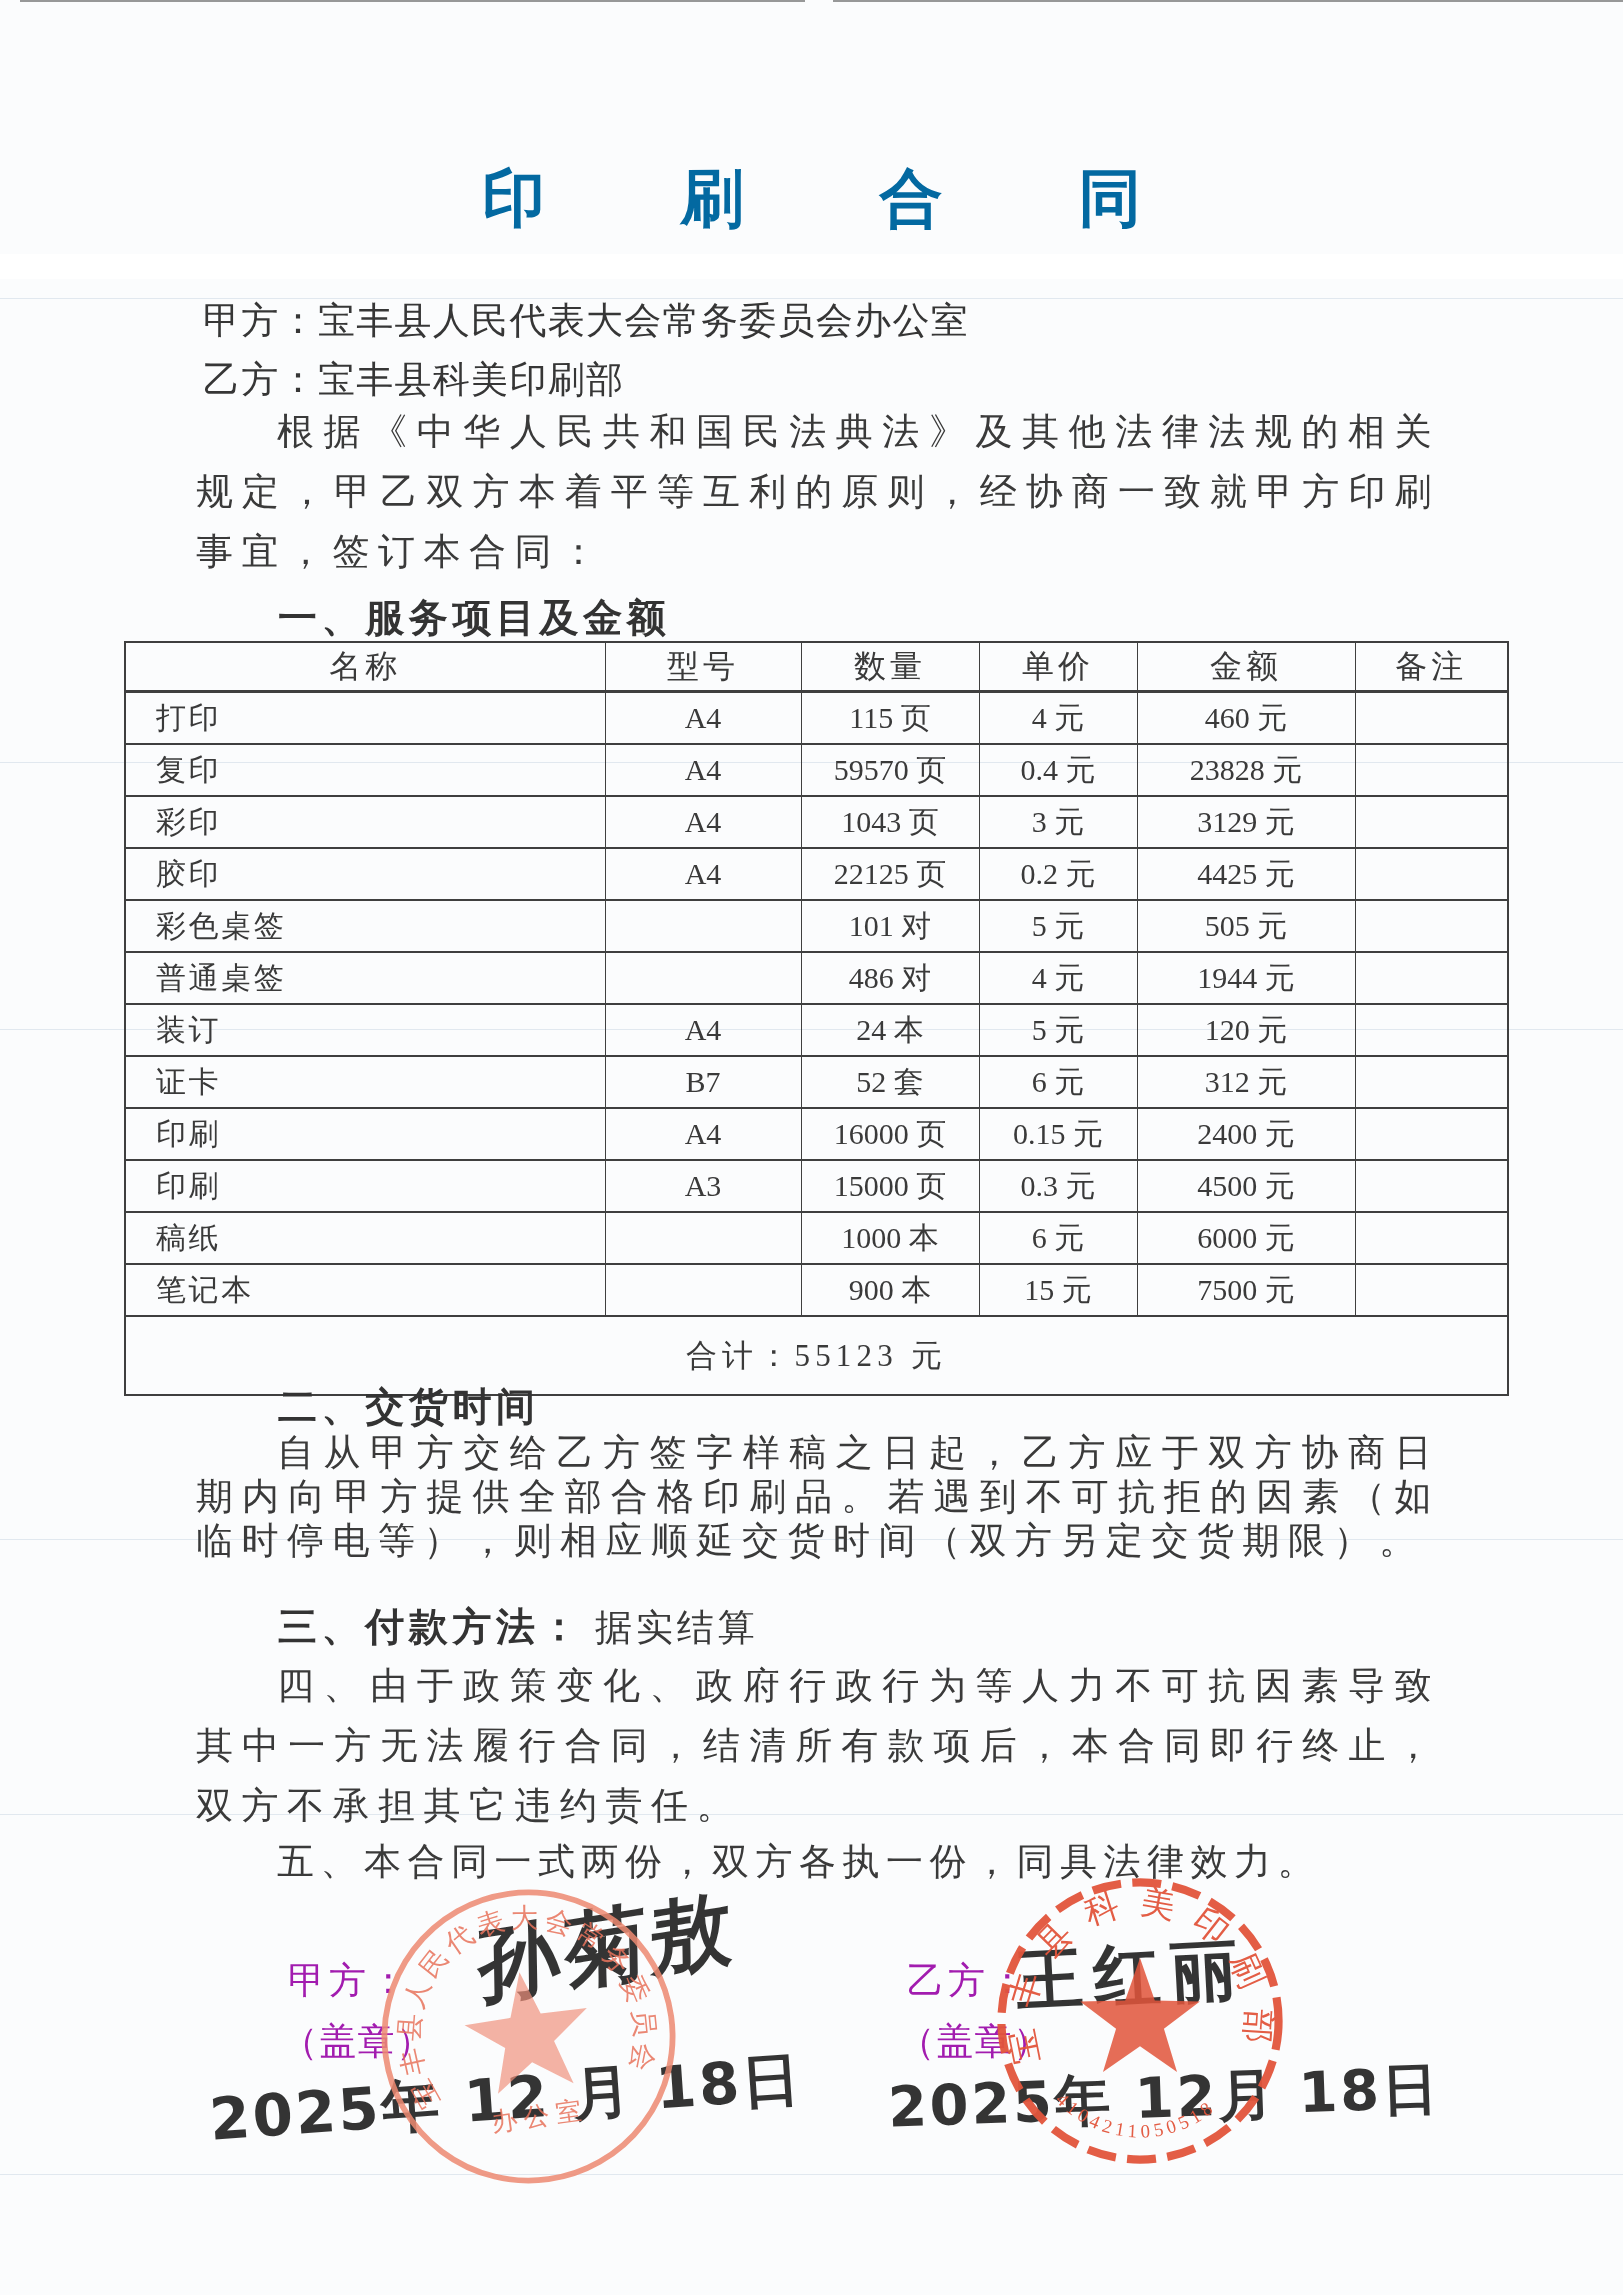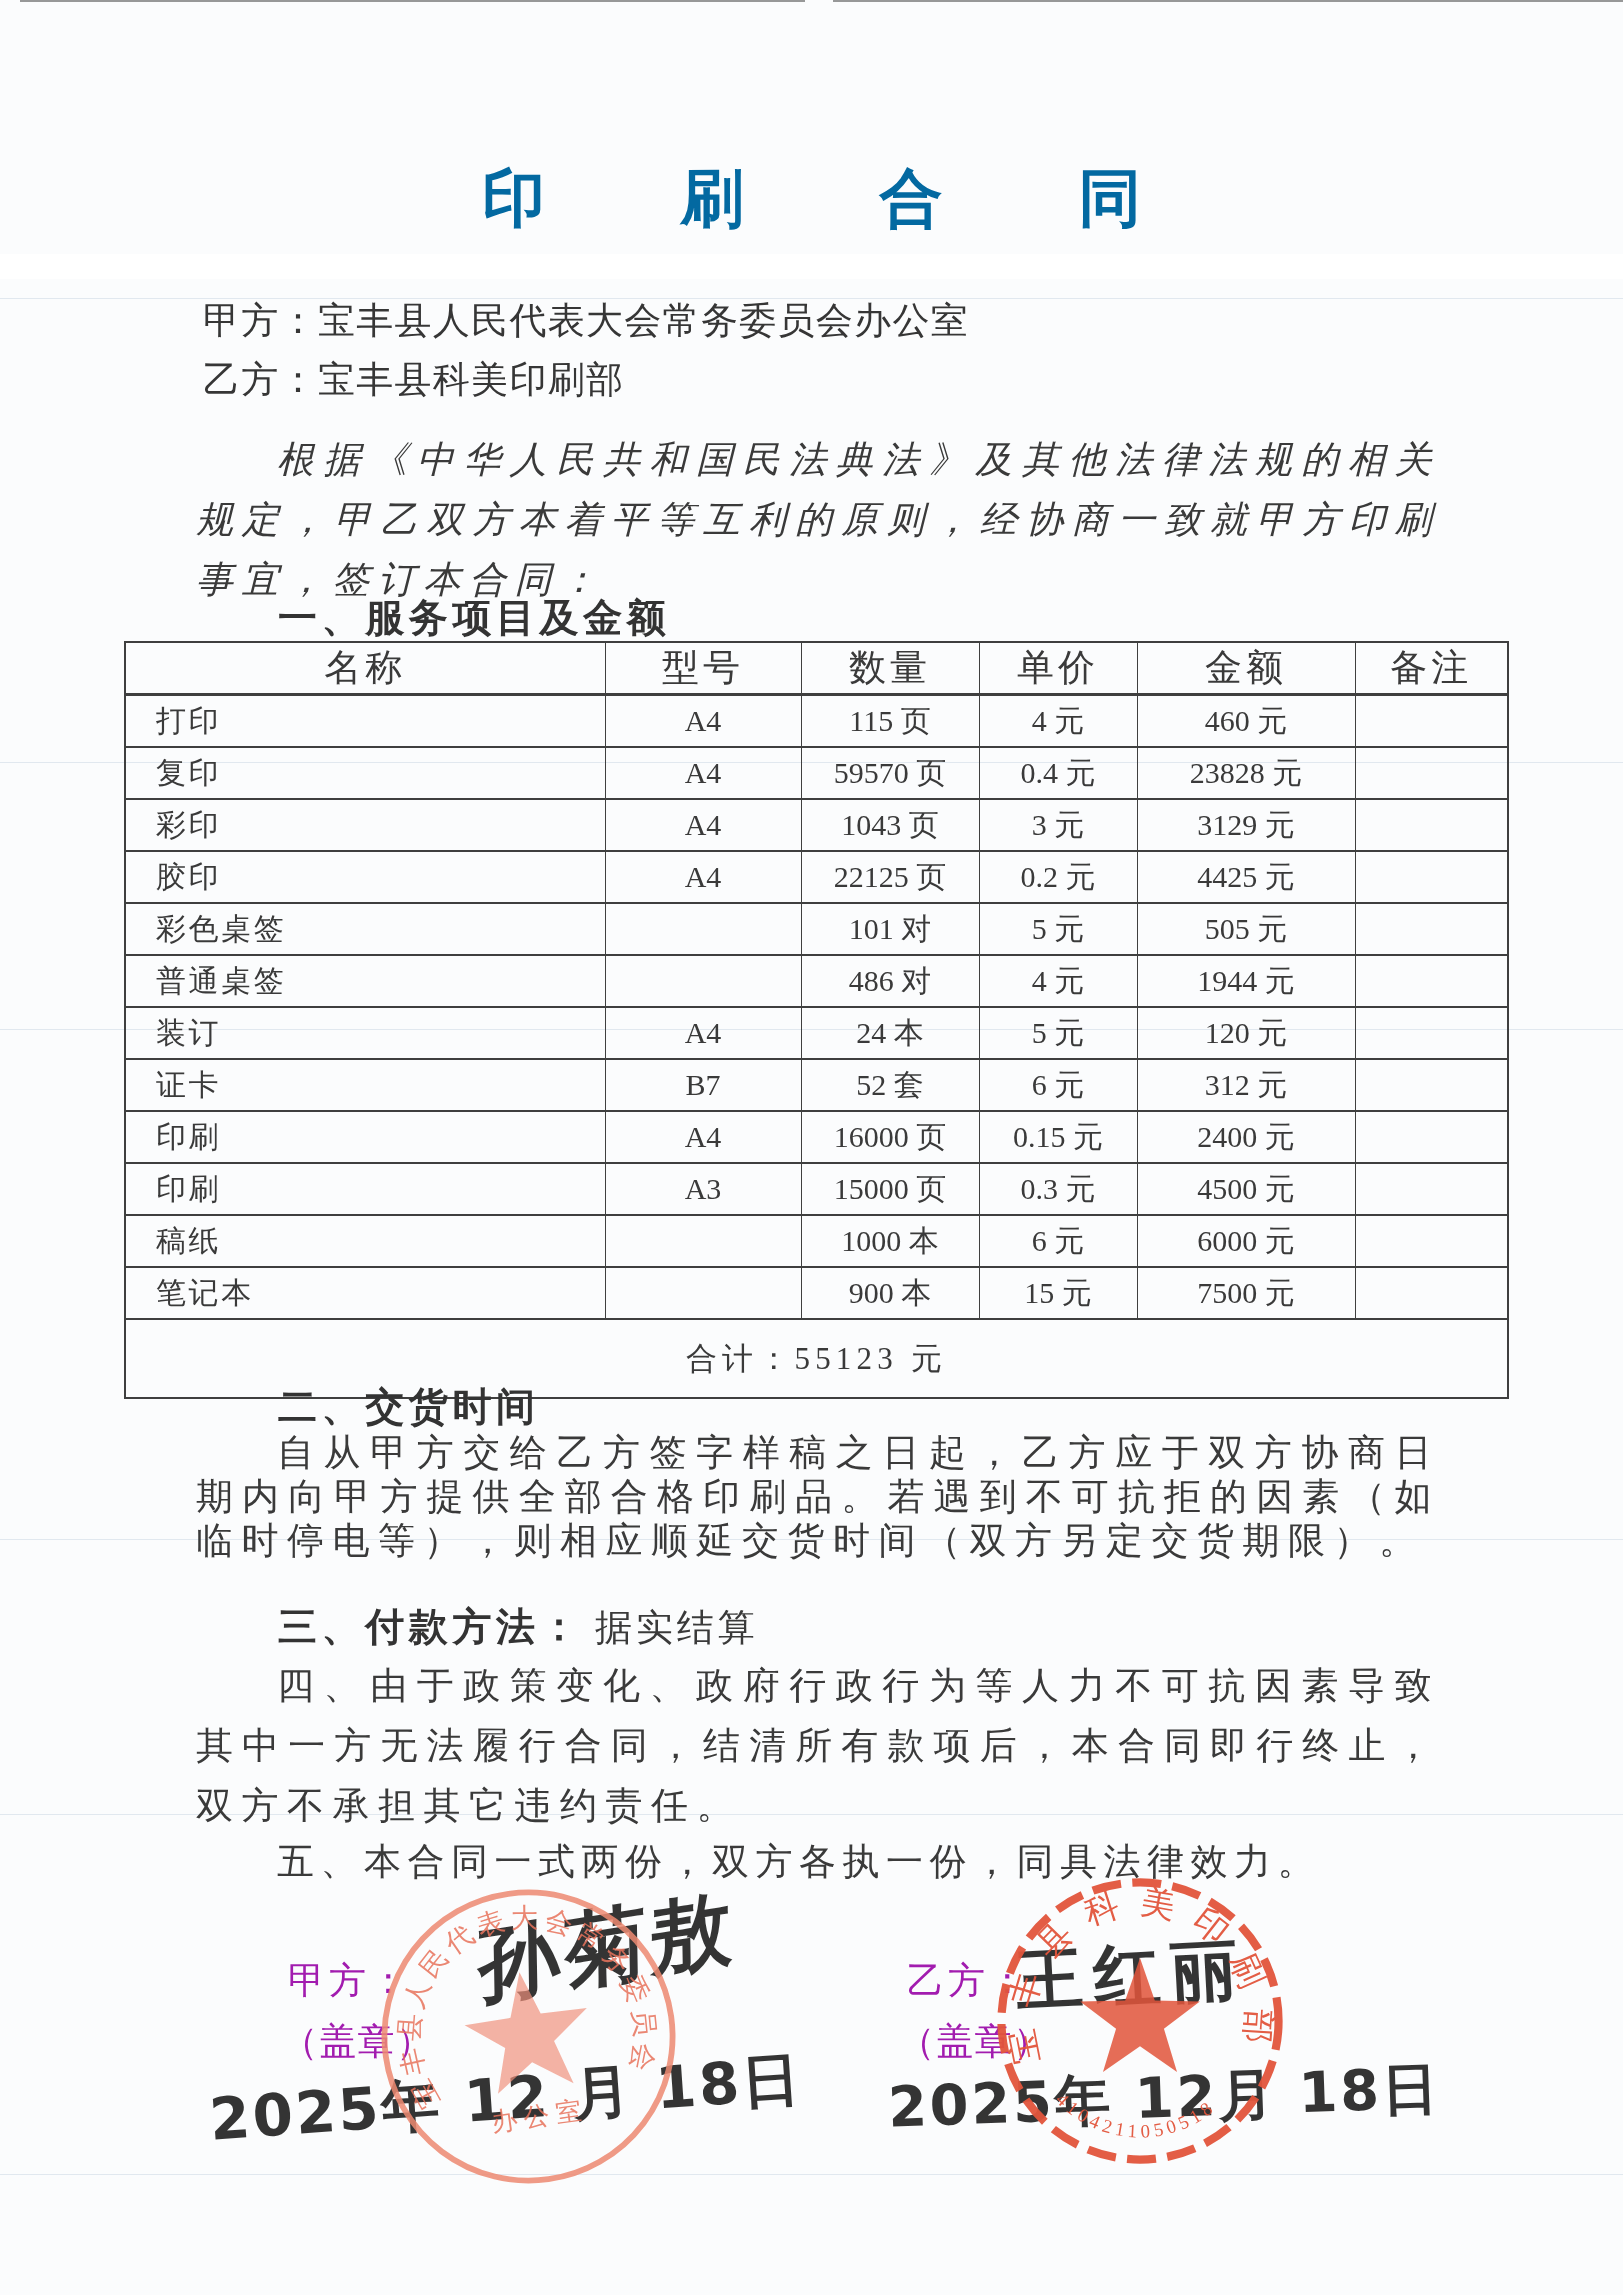--- a/index.html
+++ b/index.html
@@ -29,21 +29,21 @@
   .party-a{left:203px;top:296px;}
   .party-b{left:203px;top:355px;}
 
   .para{
     left:196px;width:1244px;
     font-size:37px;line-height:60px;letter-spacing:8.5px;
     text-align:justify;text-justify:inter-character;
     text-indent:81px;color:#3a3a3a;
     margin:0;
   }
-  .preamble{top:430px;font-style:italic;}
+  .preamble{top:402px;}
   .body2{top:1431px;line-height:44px;}
   .body4{top:1656px;}
   .body5{left:196px;top:1837px;width:1276px;font-size:37px;letter-spacing:6.5px;text-indent:81px;margin:0;color:#3a3a3a;}
 
   .sec-heading{
     white-space:nowrap;
     font-size:39px;font-weight:bold;letter-spacing:4.6px;color:#333;
   }
   .h1{left:278px;top:591px;}
   .h2{left:278px;top:1380px;}
@@ -59,21 +59,21 @@
     background:transparent;
   }
   table.services th, table.services td{
     border:2px solid #3f3f3f;
     border-left-width:1.3px;border-right-width:1.3px;
     font-size:30px;color:#3a3a3a;
     text-align:center;
     padding:0;
     overflow:hidden;white-space:nowrap;
   }
-  table.services th{height:47px;font-size:37px;font-weight:normal;letter-spacing:3.9px;}
+  table.services th{height:47px;font-size:32px;font-weight:normal;letter-spacing:3.9px;}
   table.services tr.row td{height:50px;}
   table.services td.c-name{text-align:left;padding-left:30px;letter-spacing:2.6px;}
   table.services tr.head th{border-bottom-width:3.3px;}
   table.services td.total-cell{height:77px;font-size:31px;letter-spacing:5.2px;}
 
   
   .sig-label{white-space:nowrap;font-size:37px;letter-spacing:3.9px;color:#a21caf;}
   .hand{
     white-space:nowrap;
     font-family:"DejaVu Sans","Liberation Sans",sans-serif;

